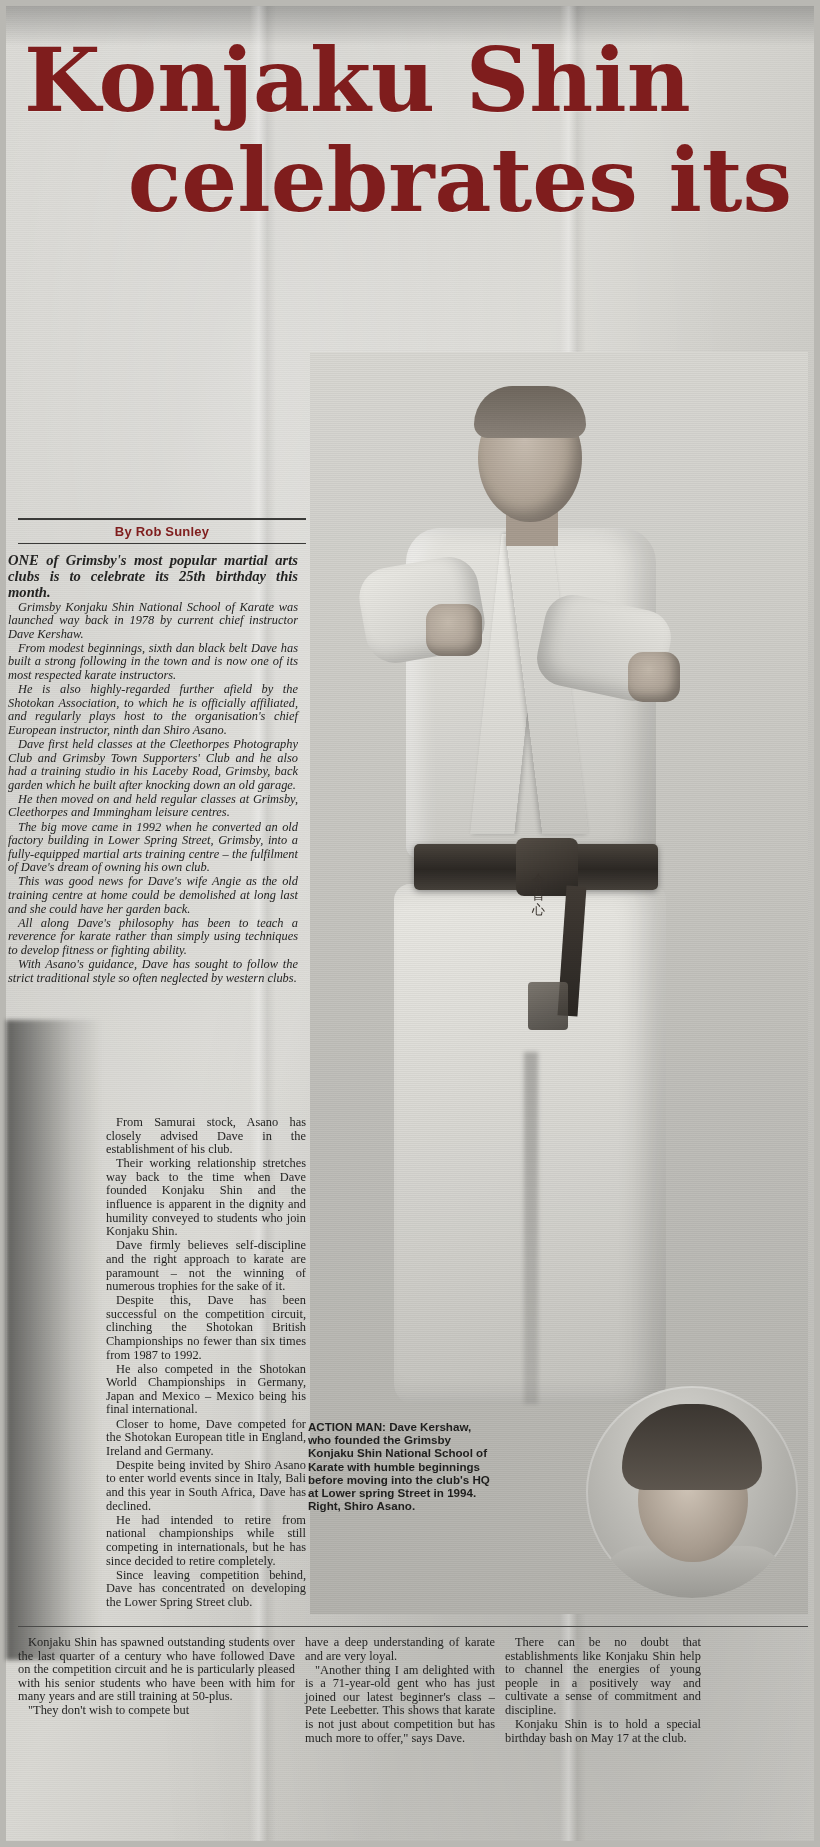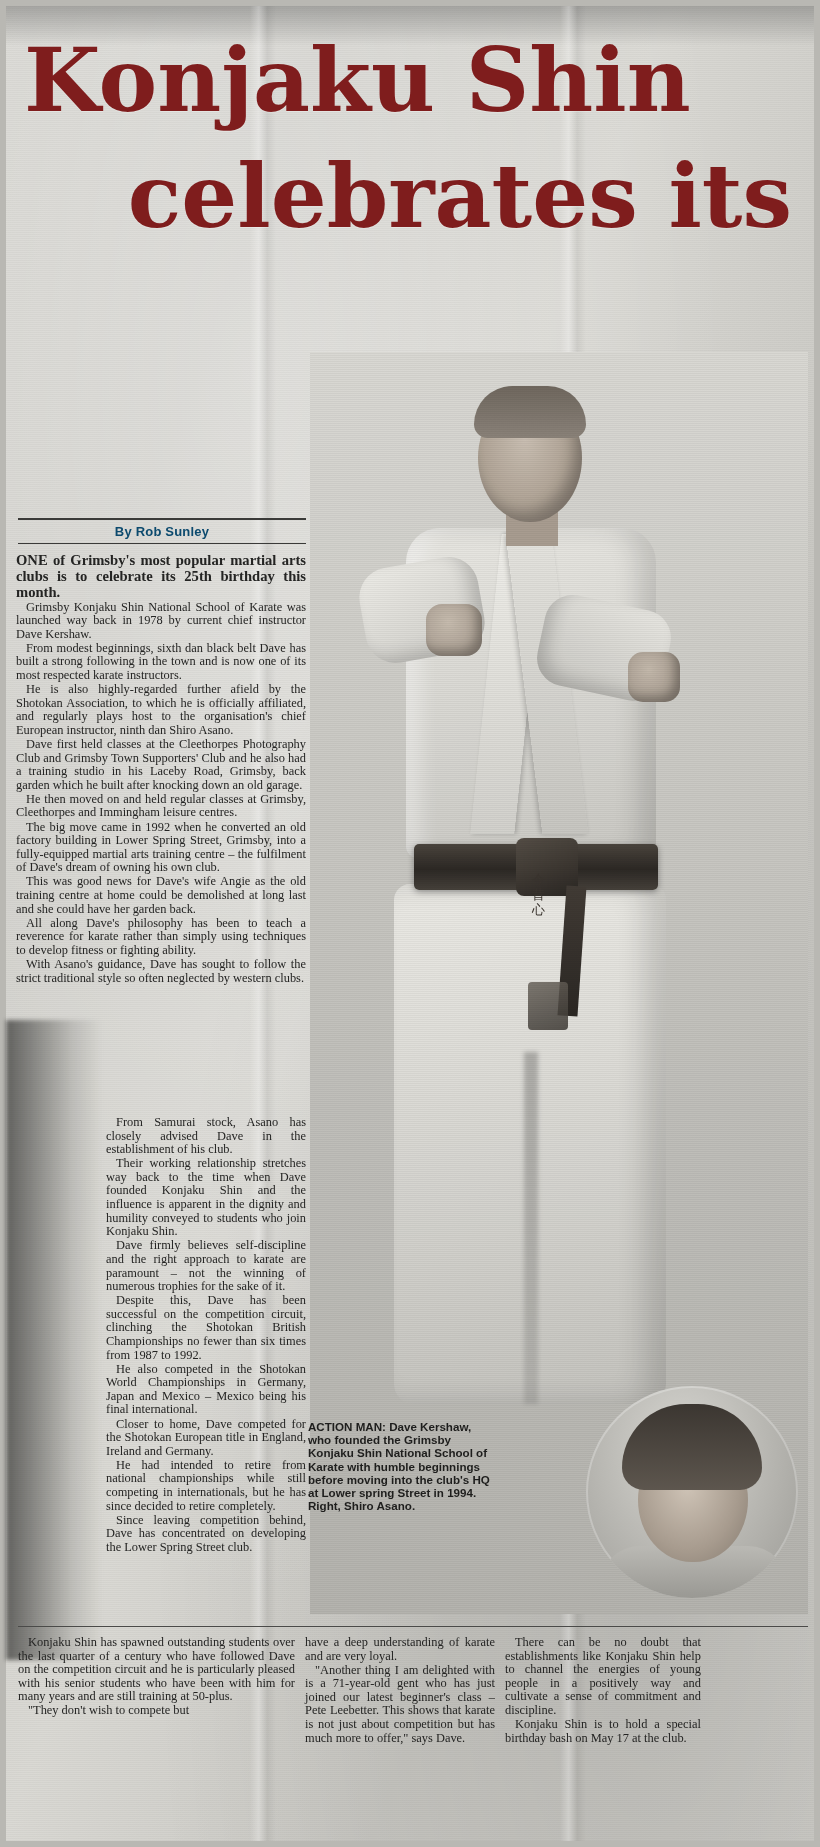--- a/index.html
+++ b/index.html
@@ -64,53 +64,53 @@
     color: #7f1d1d;
     letter-spacing: 0px;
     text-shadow: 0 1px 0 rgba(255,255,255,0.25);
   }
   .hl-line {
     display: block;
     white-space: nowrap;
     line-height: 1.0;
   }
   .hl1 { font-size: 88px; text-align: left;   margin-left: 6px; }
-  .hl2 { font-size: 88px; text-align: right;  margin-right: 10px; margin-top: 28px;}
+  .hl2 { font-size: 88px; text-align: right;  margin-right: 10px; margin-top: 12px;}
   .hl3 { font-size: 88px; text-align: right;  margin-right: 8px; margin-top: 26px;}
 
   
   .byline-wrap {
     position: absolute;
     left: 18px; top: 518px; width: 288px;
     text-align: center;
   }
   .byline-rule-top { border-top: 2px solid #3a3a38; margin-bottom: 4px;}
   .byline-rule-bot { border-top: 1px solid #3a3a38; margin-top: 4px;}
   .byline {
     font-family: "Liberation Sans", sans-serif;
     font-weight: bold;
     font-size: 13px;
     letter-spacing: .2px;
-    color: #0c4a6e;
+    color: #7f1d1d;
   }
 
   
   .col {
     position: absolute;
     font-size: 12.4px;
     line-height: 13.6px;
     text-align: justify;
     color: #242423;
   }
   .col p { margin: 0 0 0.5px 0; text-indent: 10px; }
   .col p.lead { text-indent: 0; font-size: 14.6px; line-height: 16px; font-weight: 600; }
   .col p.noindent { text-indent: 0; }
 
   
-  #col-a { left: 16px; top: 552px; width: 290px; }
+  #col-a { left: 8px; top: 552px; width: 290px; font-style: italic; }
   
   #col-b { left: 106px; top: 1116px; width: 200px; }
   
   #col-c { left: 18px; top: 1636px; width: 277px; }
   #col-d { left: 305px; top: 1636px; width: 190px; }
   #col-e { left: 505px; top: 1636px; width: 196px; }
 
   .bottom-rule {
     position: absolute;
     left: 18px; top: 1626px; width: 790px;
@@ -342,20 +342,21 @@
     <p>With Asano's guidance, Dave has sought to follow the strict traditional style so often neglected by western clubs.</p>
   </div>
 
   <div class="col" id="col-b">
     <p>From Samurai stock, Asano has closely advised Dave in the establishment of his club.</p>
     <p>Their working relationship stretches way back to the time when Dave founded Konjaku Shin and the influence is apparent in the dignity and humility conveyed to students who join Konjaku Shin.</p>
     <p>Dave firmly believes self-discipline and the right approach to karate are paramount – not the winning of numerous trophies for the sake of it.</p>
     <p>Despite this, Dave has been successful on the competition circuit, clinching the Shotokan British Championships no fewer than six times from 1987 to 1992.</p>
     <p>He also competed in the Shotokan World Championships in Germany, Japan and Mexico – Mexico being his final international.</p>
     <p>Closer to home, Dave competed for the Shotokan European title in England, Ireland and Germany.</p>
+    <p>Despite being invited by Shiro Asano to enter world events since in Italy, Bali and this year in South Africa, Dave has declined.</p>
     <p>He had intended to retire from national championships while still competing in internationals, but he has since decided to retire completely.</p>
     <p>Since leaving competition behind, Dave has concentrated on developing the Lower Spring Street club.</p>
   </div>
 
   <div class="bottom-rule"></div>
 
   <div class="col" id="col-c">
     <p>Konjaku Shin has spawned outstanding students over the last quarter of a century who have followed Dave on the competition circuit and he is particularly pleased with his senior students who have been with him for many years and are still training at 50-plus.</p>
     <p>"They don't wish to compete but</p>
   </div>

